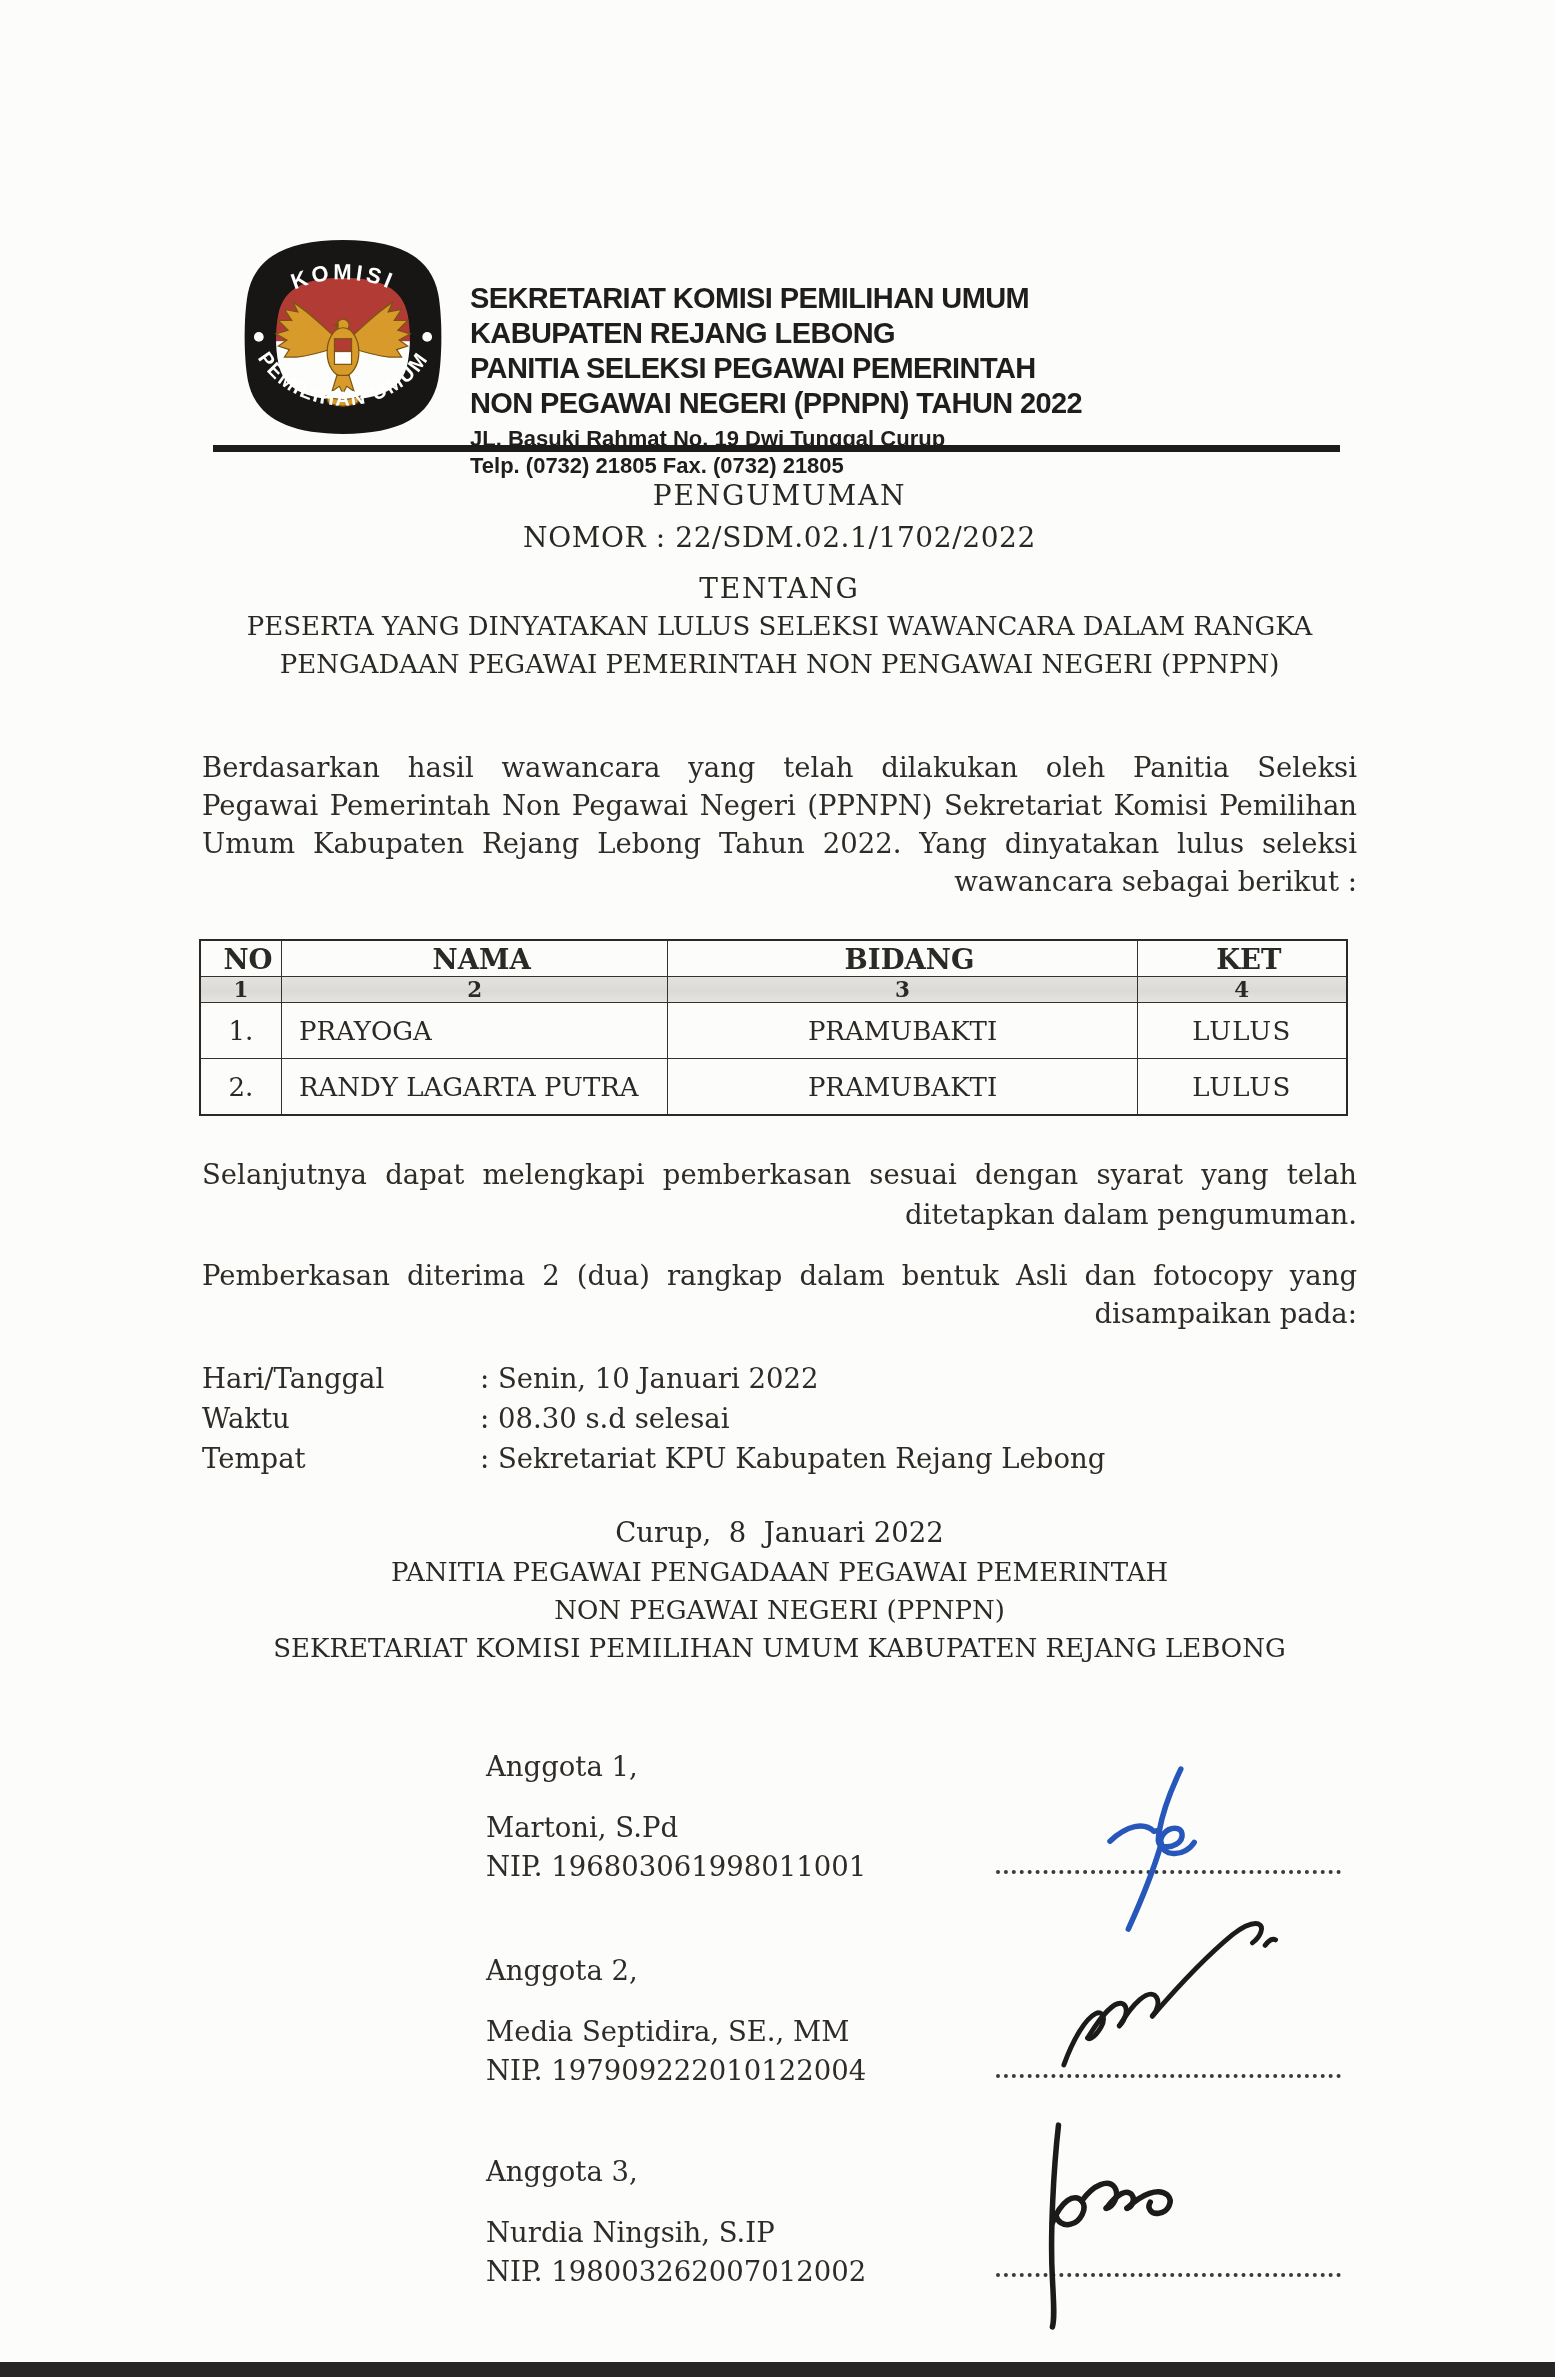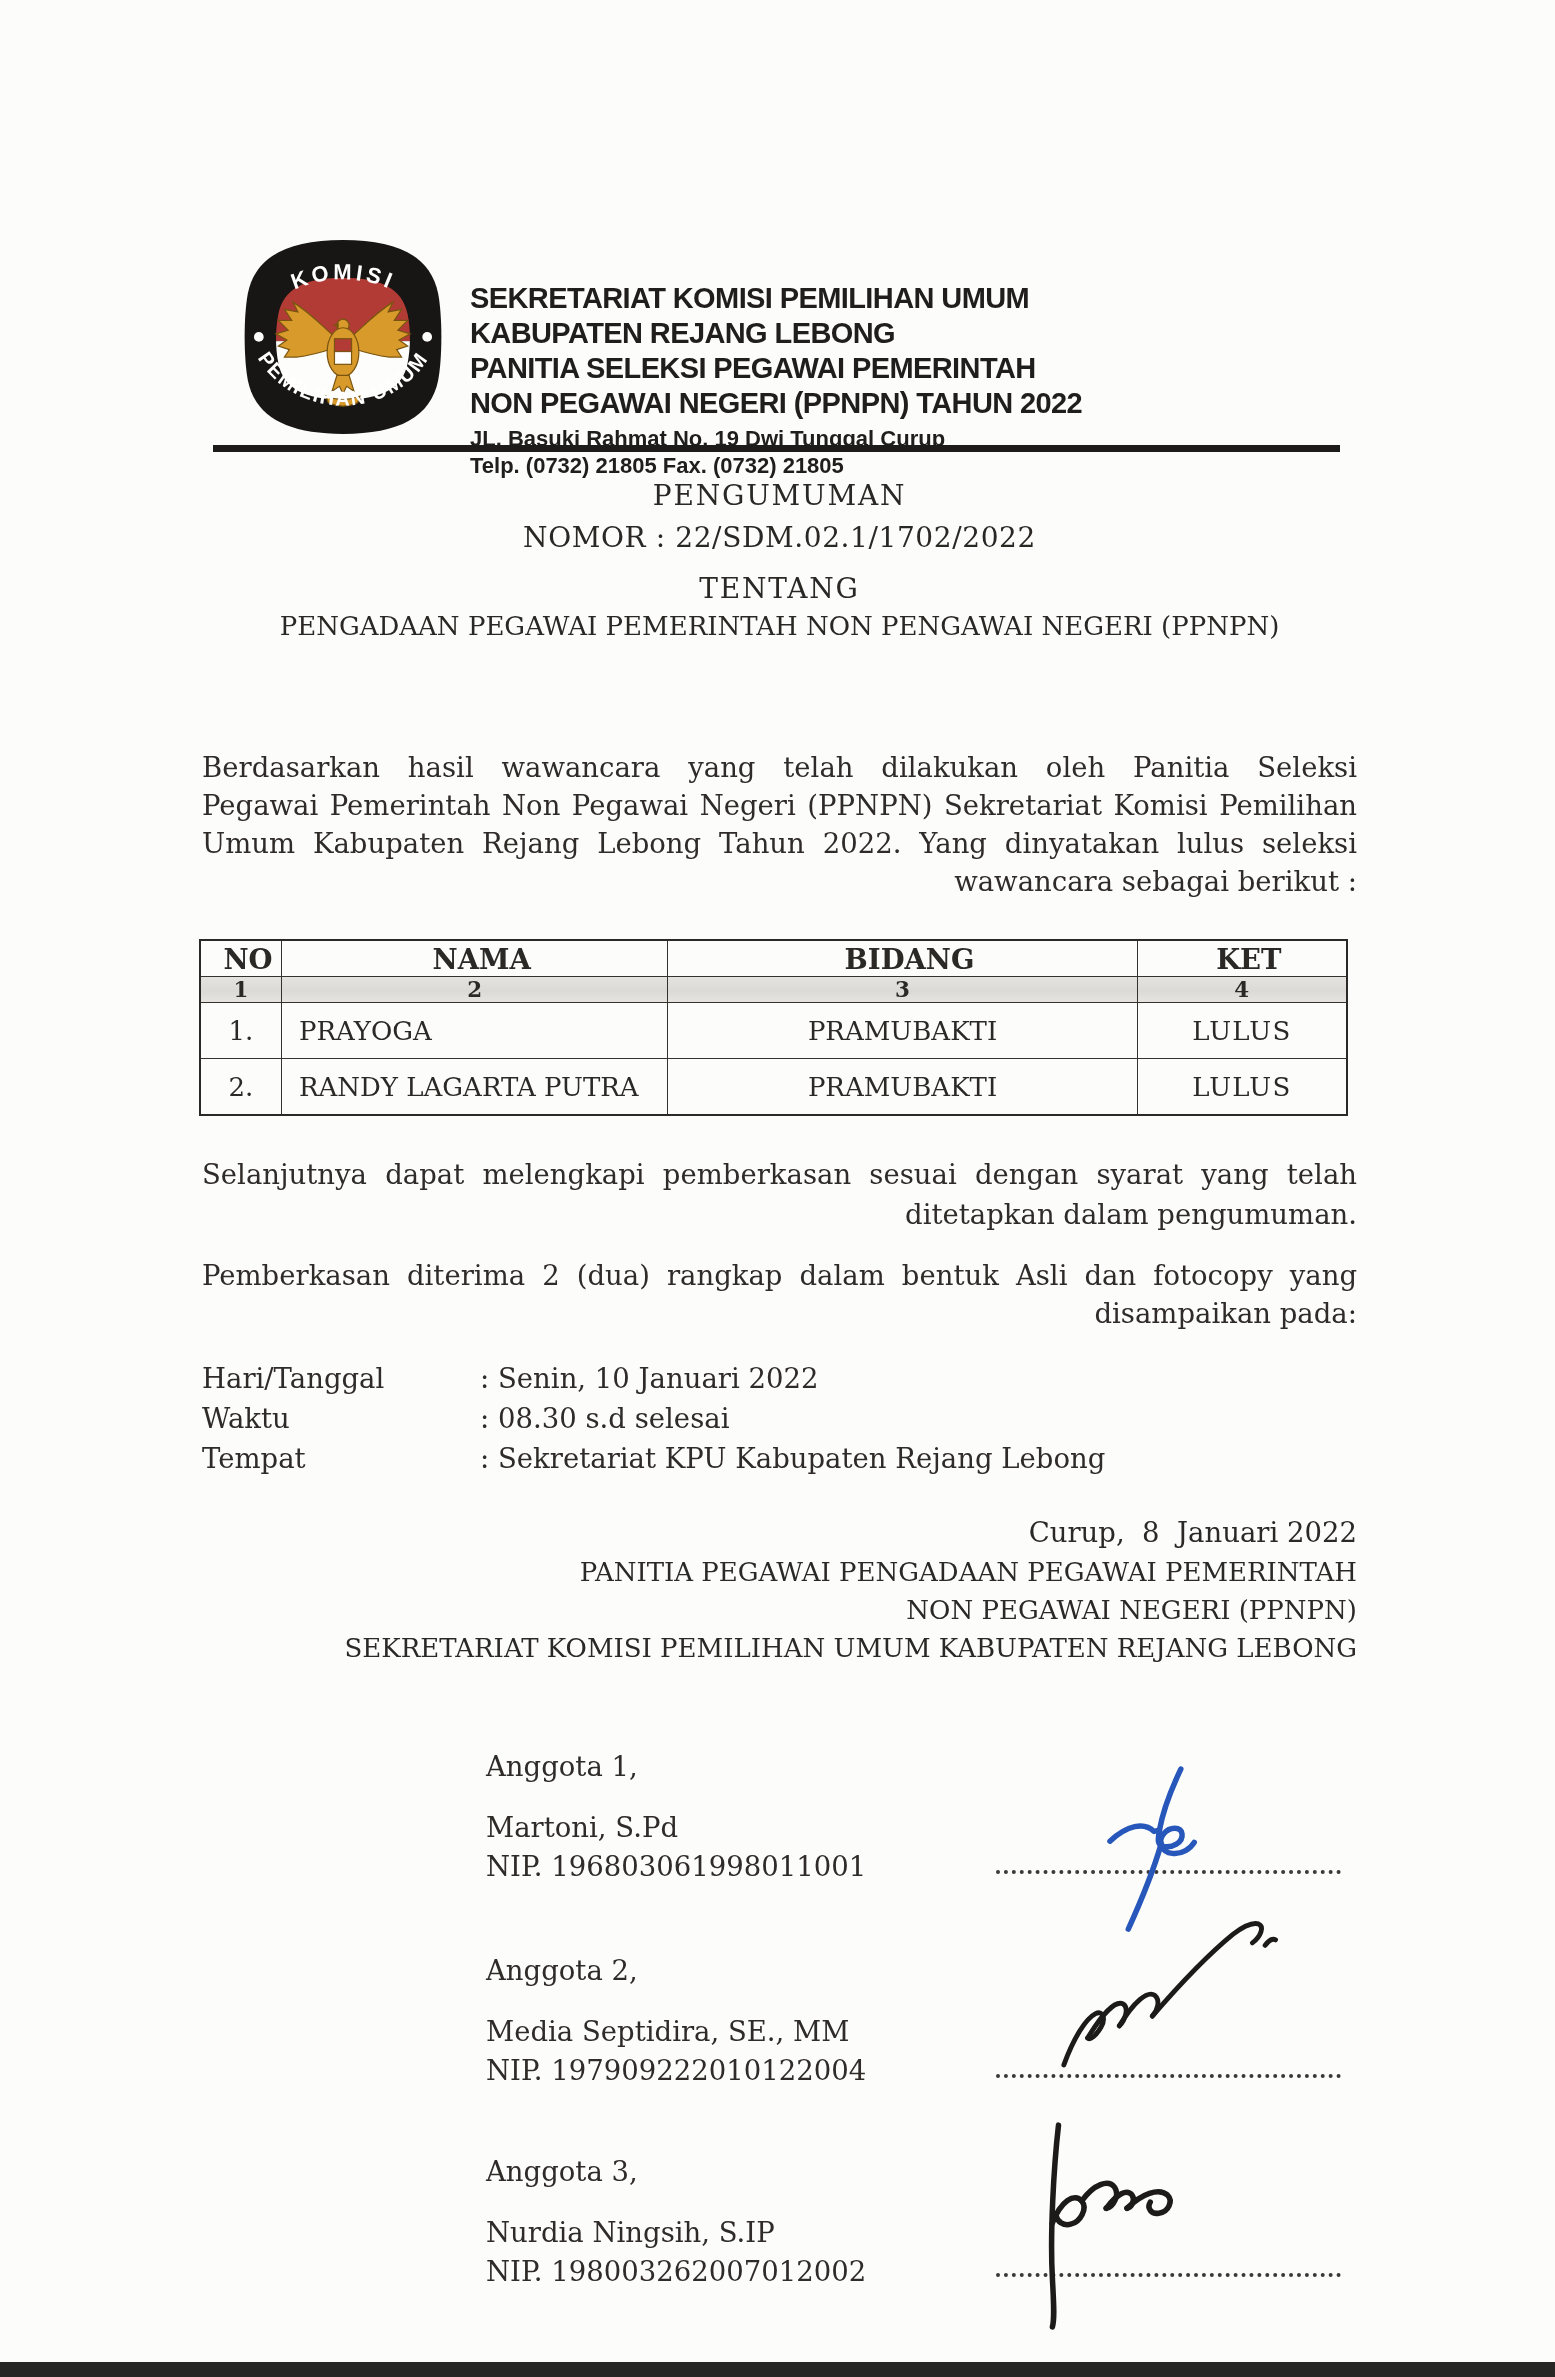--- a/index.html
+++ b/index.html
@@ -60,21 +60,21 @@
   .rt-row .cell-nama{text-align:left;padding-left:17px;}
   .cell-ket{letter-spacing:1.2px;}
 
   
   .schedule{position:absolute;left:202px;top:1358px;width:1155px;font-size:27.5px;}
   .sched-row{display:flex;height:40px;line-height:40px;}
   .sched-label{width:278px;}
   .sched-value{flex:1;}
 
   
-  .closing{position:absolute;left:202px;top:1513px;width:1155px;text-align:right;color:#2b2926;}
+  .closing{position:absolute;left:202px;top:1513px;width:1155px;text-align:center;color:#2b2926;}
   .c-date{font-size:27.5px;line-height:38px;margin-bottom:1.8px;white-space:pre;}
   .c-line{font-size:26px;line-height:38px;white-space:nowrap;}
 
   
   .sig-block{position:absolute;left:486px;font-size:27.5px;line-height:34px;}
   .sig-role{margin-bottom:27px;}
   .sig-name{margin-bottom:4.9px;}
   .sig-a1{top:1749px;}
   .sig-a2{top:1953px;}
   .sig-a3{top:2154px;}
@@ -137,20 +137,21 @@
     <div class="lh-line">NON PEGAWAI NEGERI (PPNPN) TAHUN 2022</div>
     <div class="lh-address">JL. Basuki Rahmat No. 19 Dwi Tunggal Curup</div>
     <div class="lh-phone">Telp. (0732) 21805 Fax. (0732) 21805</div>
   </div>
   <div class="lh-rule"></div>
 
   <div class="heading">
     <div class="h-title">PENGUMUMAN</div>
     <div class="h-number">NOMOR : 22/SDM.02.1/1702/2022</div>
     <div class="h-about">TENTANG</div>
+    <div class="h-subj1">PESERTA YANG DINYATAKAN LULUS SELEKSI WAWANCARA DALAM RANGKA</div>
     <div class="h-subj2">PENGADAAN PEGAWAI PEMERINTAH NON PENGAWAI NEGERI (PPNPN)</div>
   </div>
 
   <div class="para para-intro">
     <div class="jline">Berdasarkan hasil wawancara yang telah dilakukan oleh Panitia Seleksi</div>
     <div class="jline">Pegawai Pemerintah Non Pegawai Negeri (PPNPN) Sekretariat Komisi Pemilihan</div>
     <div class="jline">Umum Kabupaten Rejang Lebong Tahun 2022. Yang dinyatakan lulus seleksi</div>
     <div class="jlast">wawancara sebagai berikut :</div>
   </div>
 

